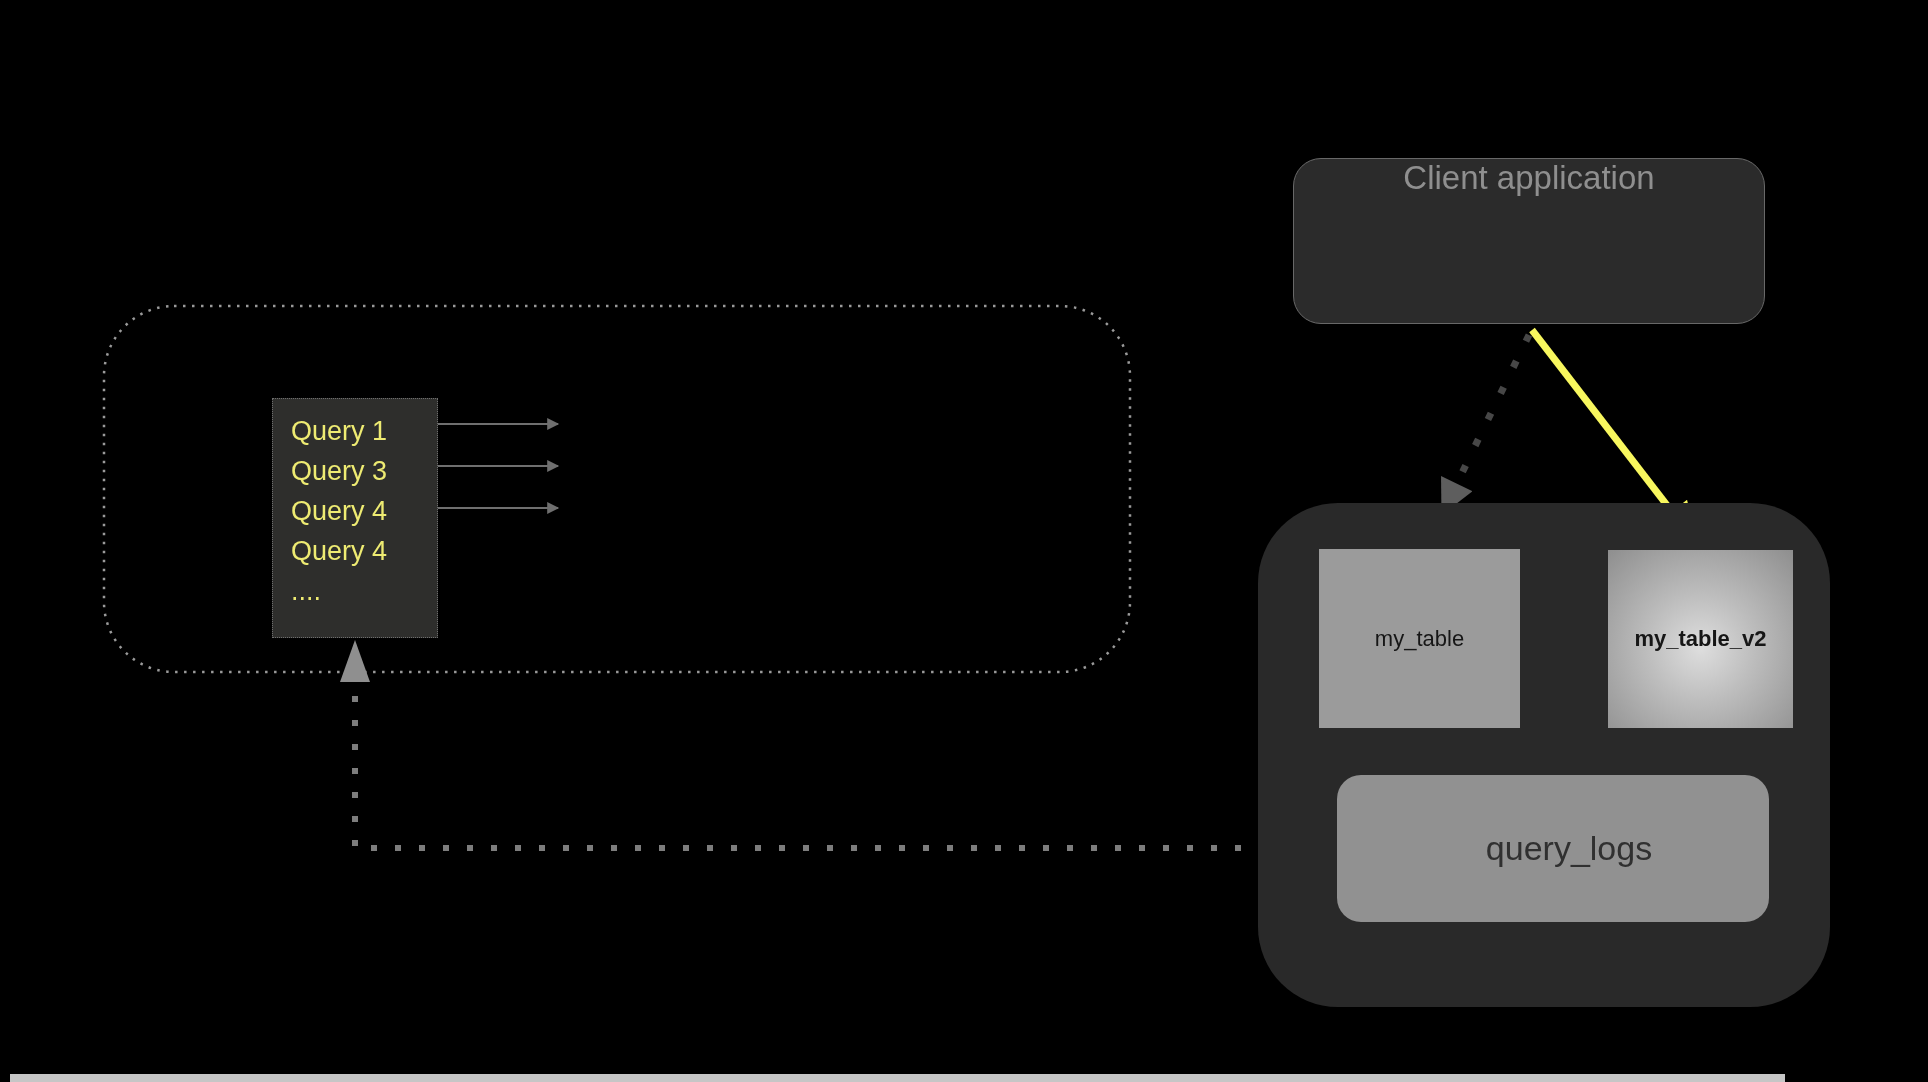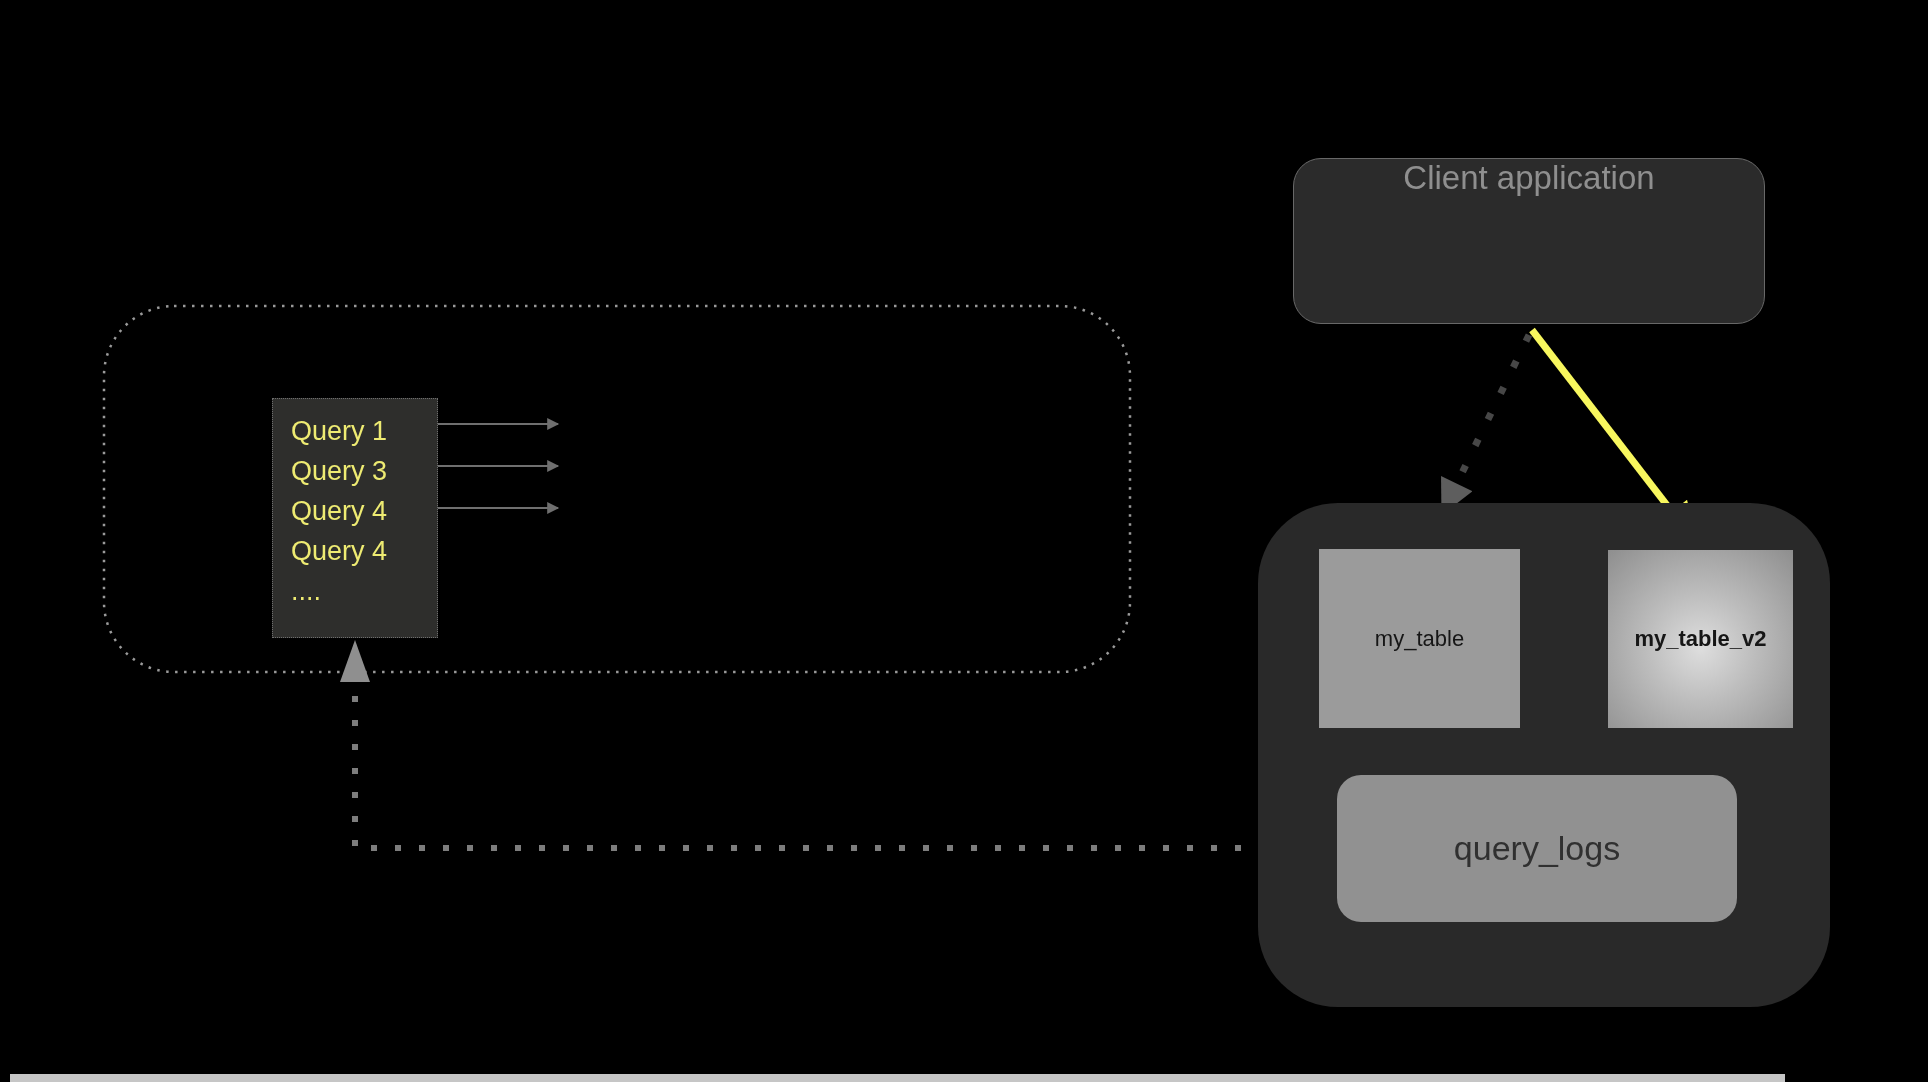--- a/index.html
+++ b/index.html
@@ -110,20 +110,21 @@
     position: absolute;
     left: 79px; top: 272px;
     width: 400px; height: 147px;
     background: #919191;
     border-radius: 24px;
     display: flex;
     align-items: center;
     justify-content: center;
     color: #303030;
     font-size: 34px;
+    padding-left: 32px;
   }
   .ch-logo {
     position: absolute;
     left: 208px; top: 458px;
     display: flex;
     align-items: center;
     height: 40px;
   }
   .ch-logo-bars {
     display: flex;

